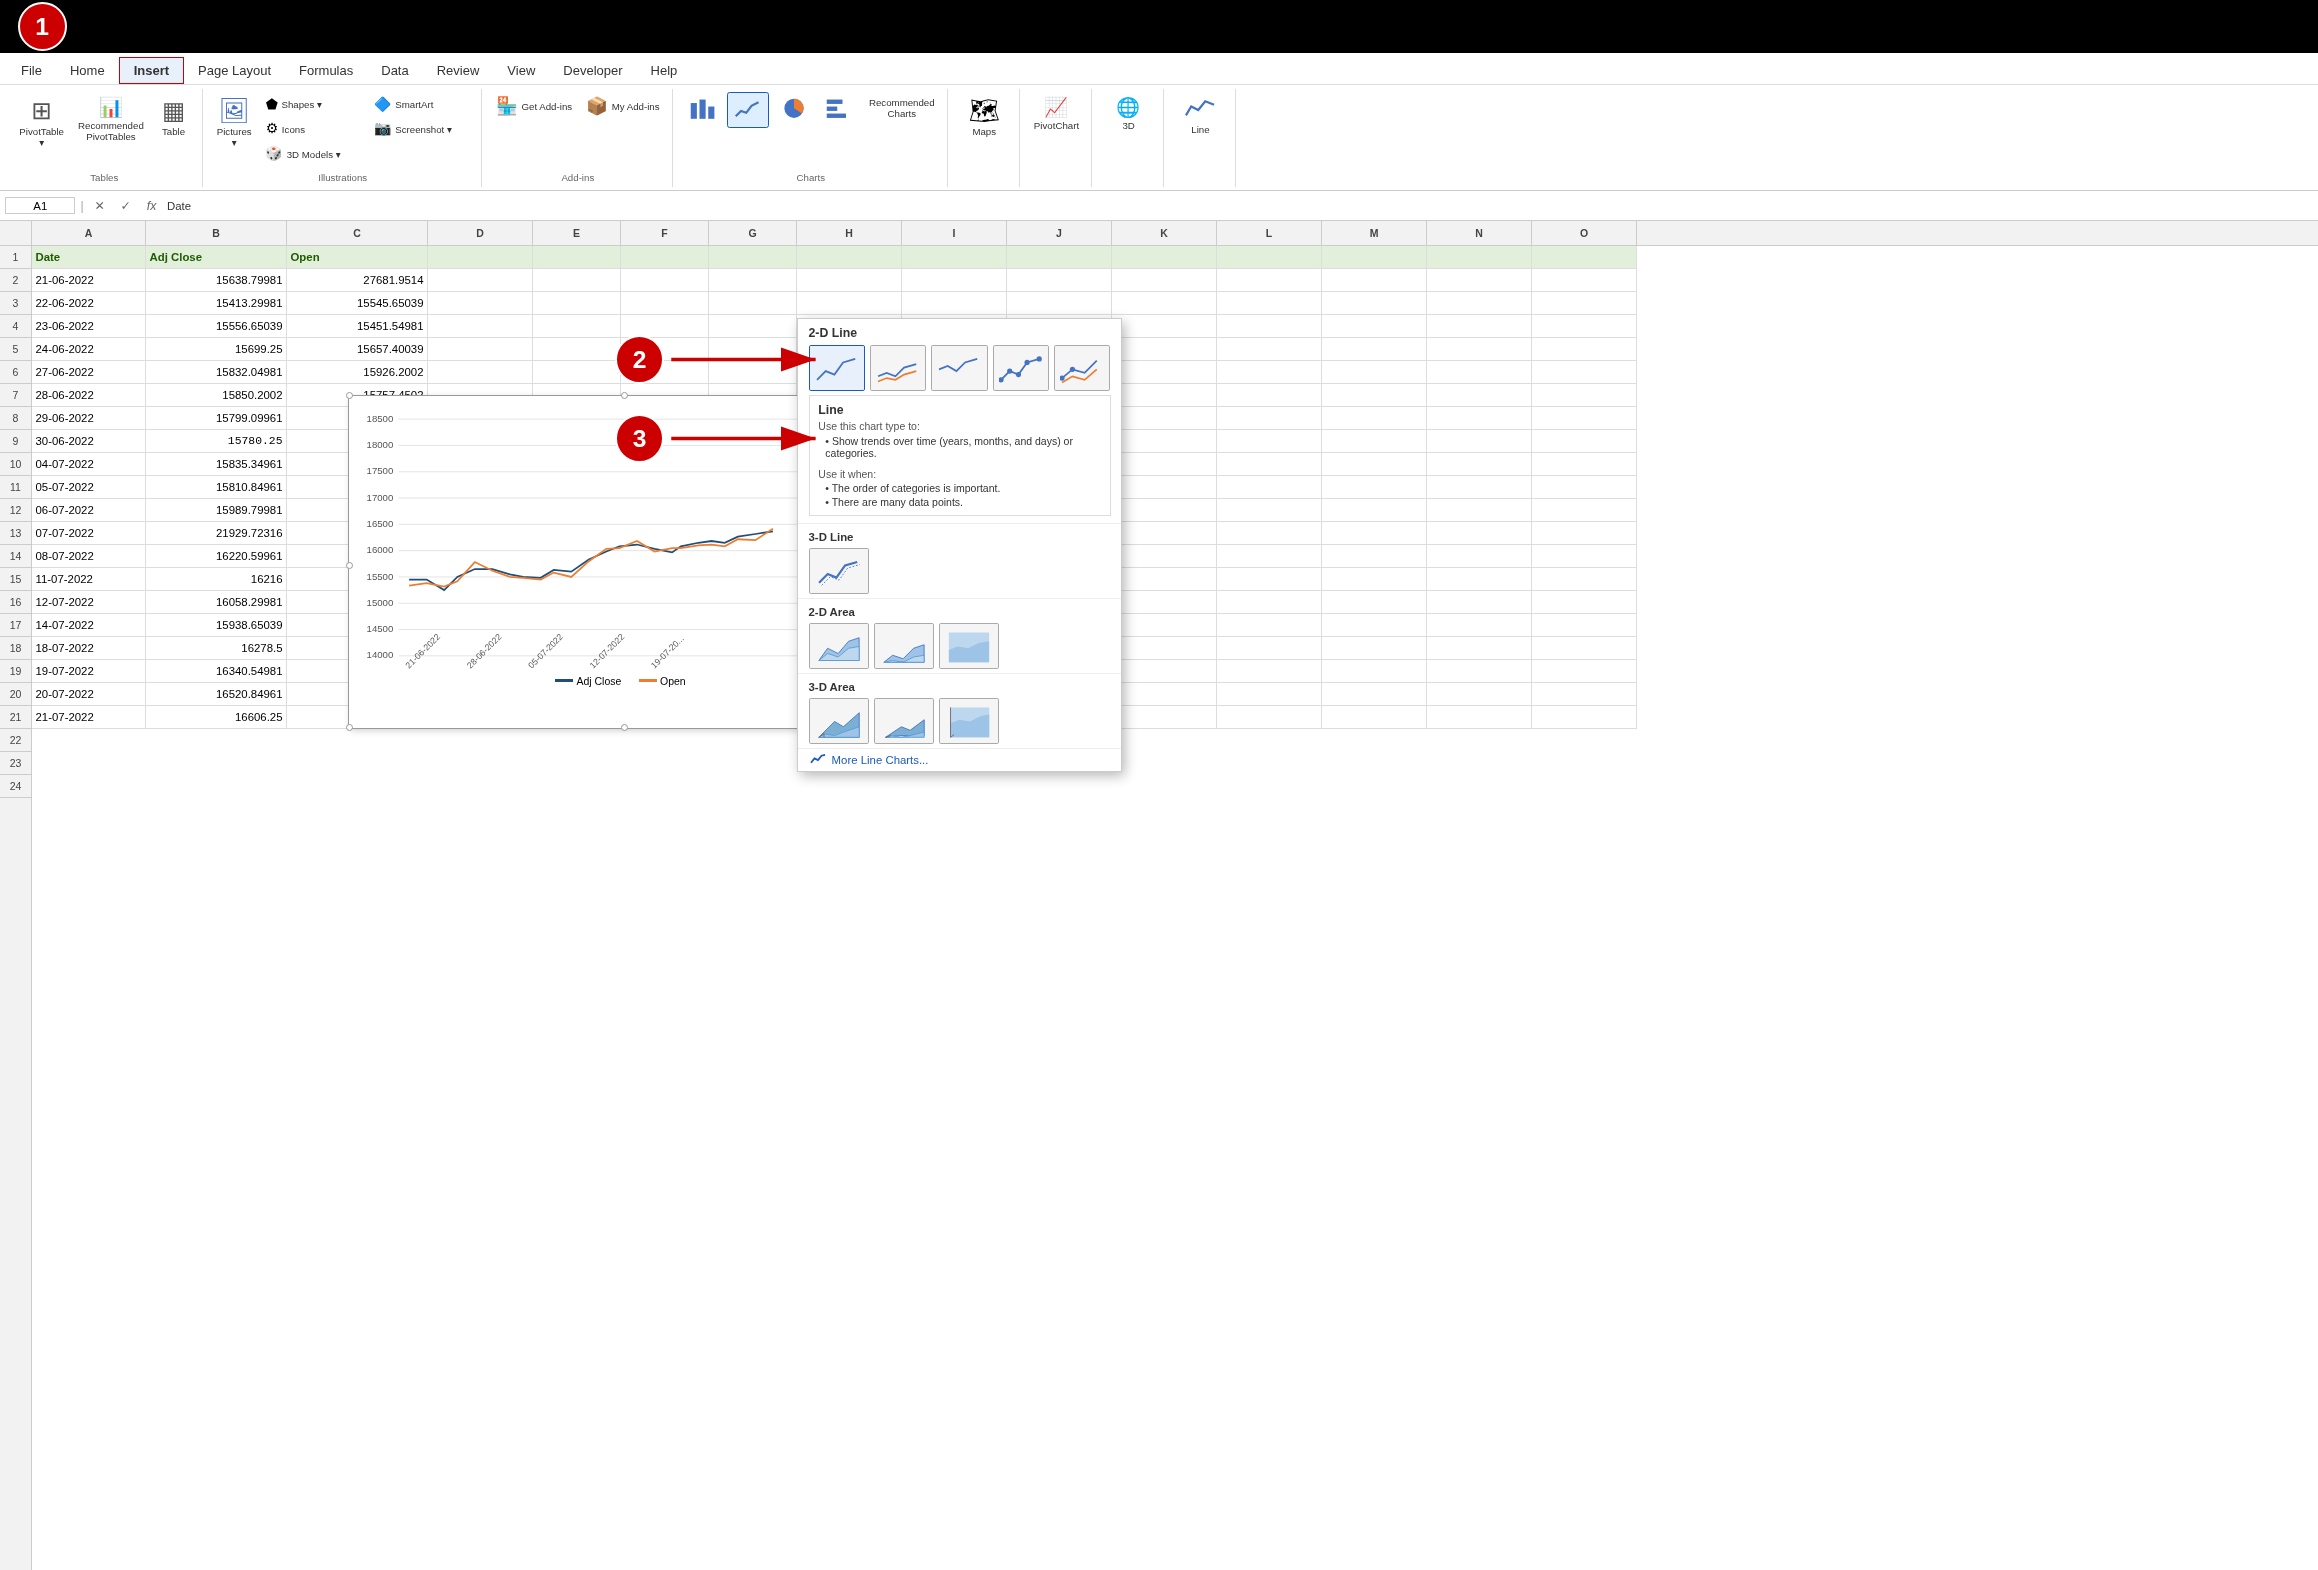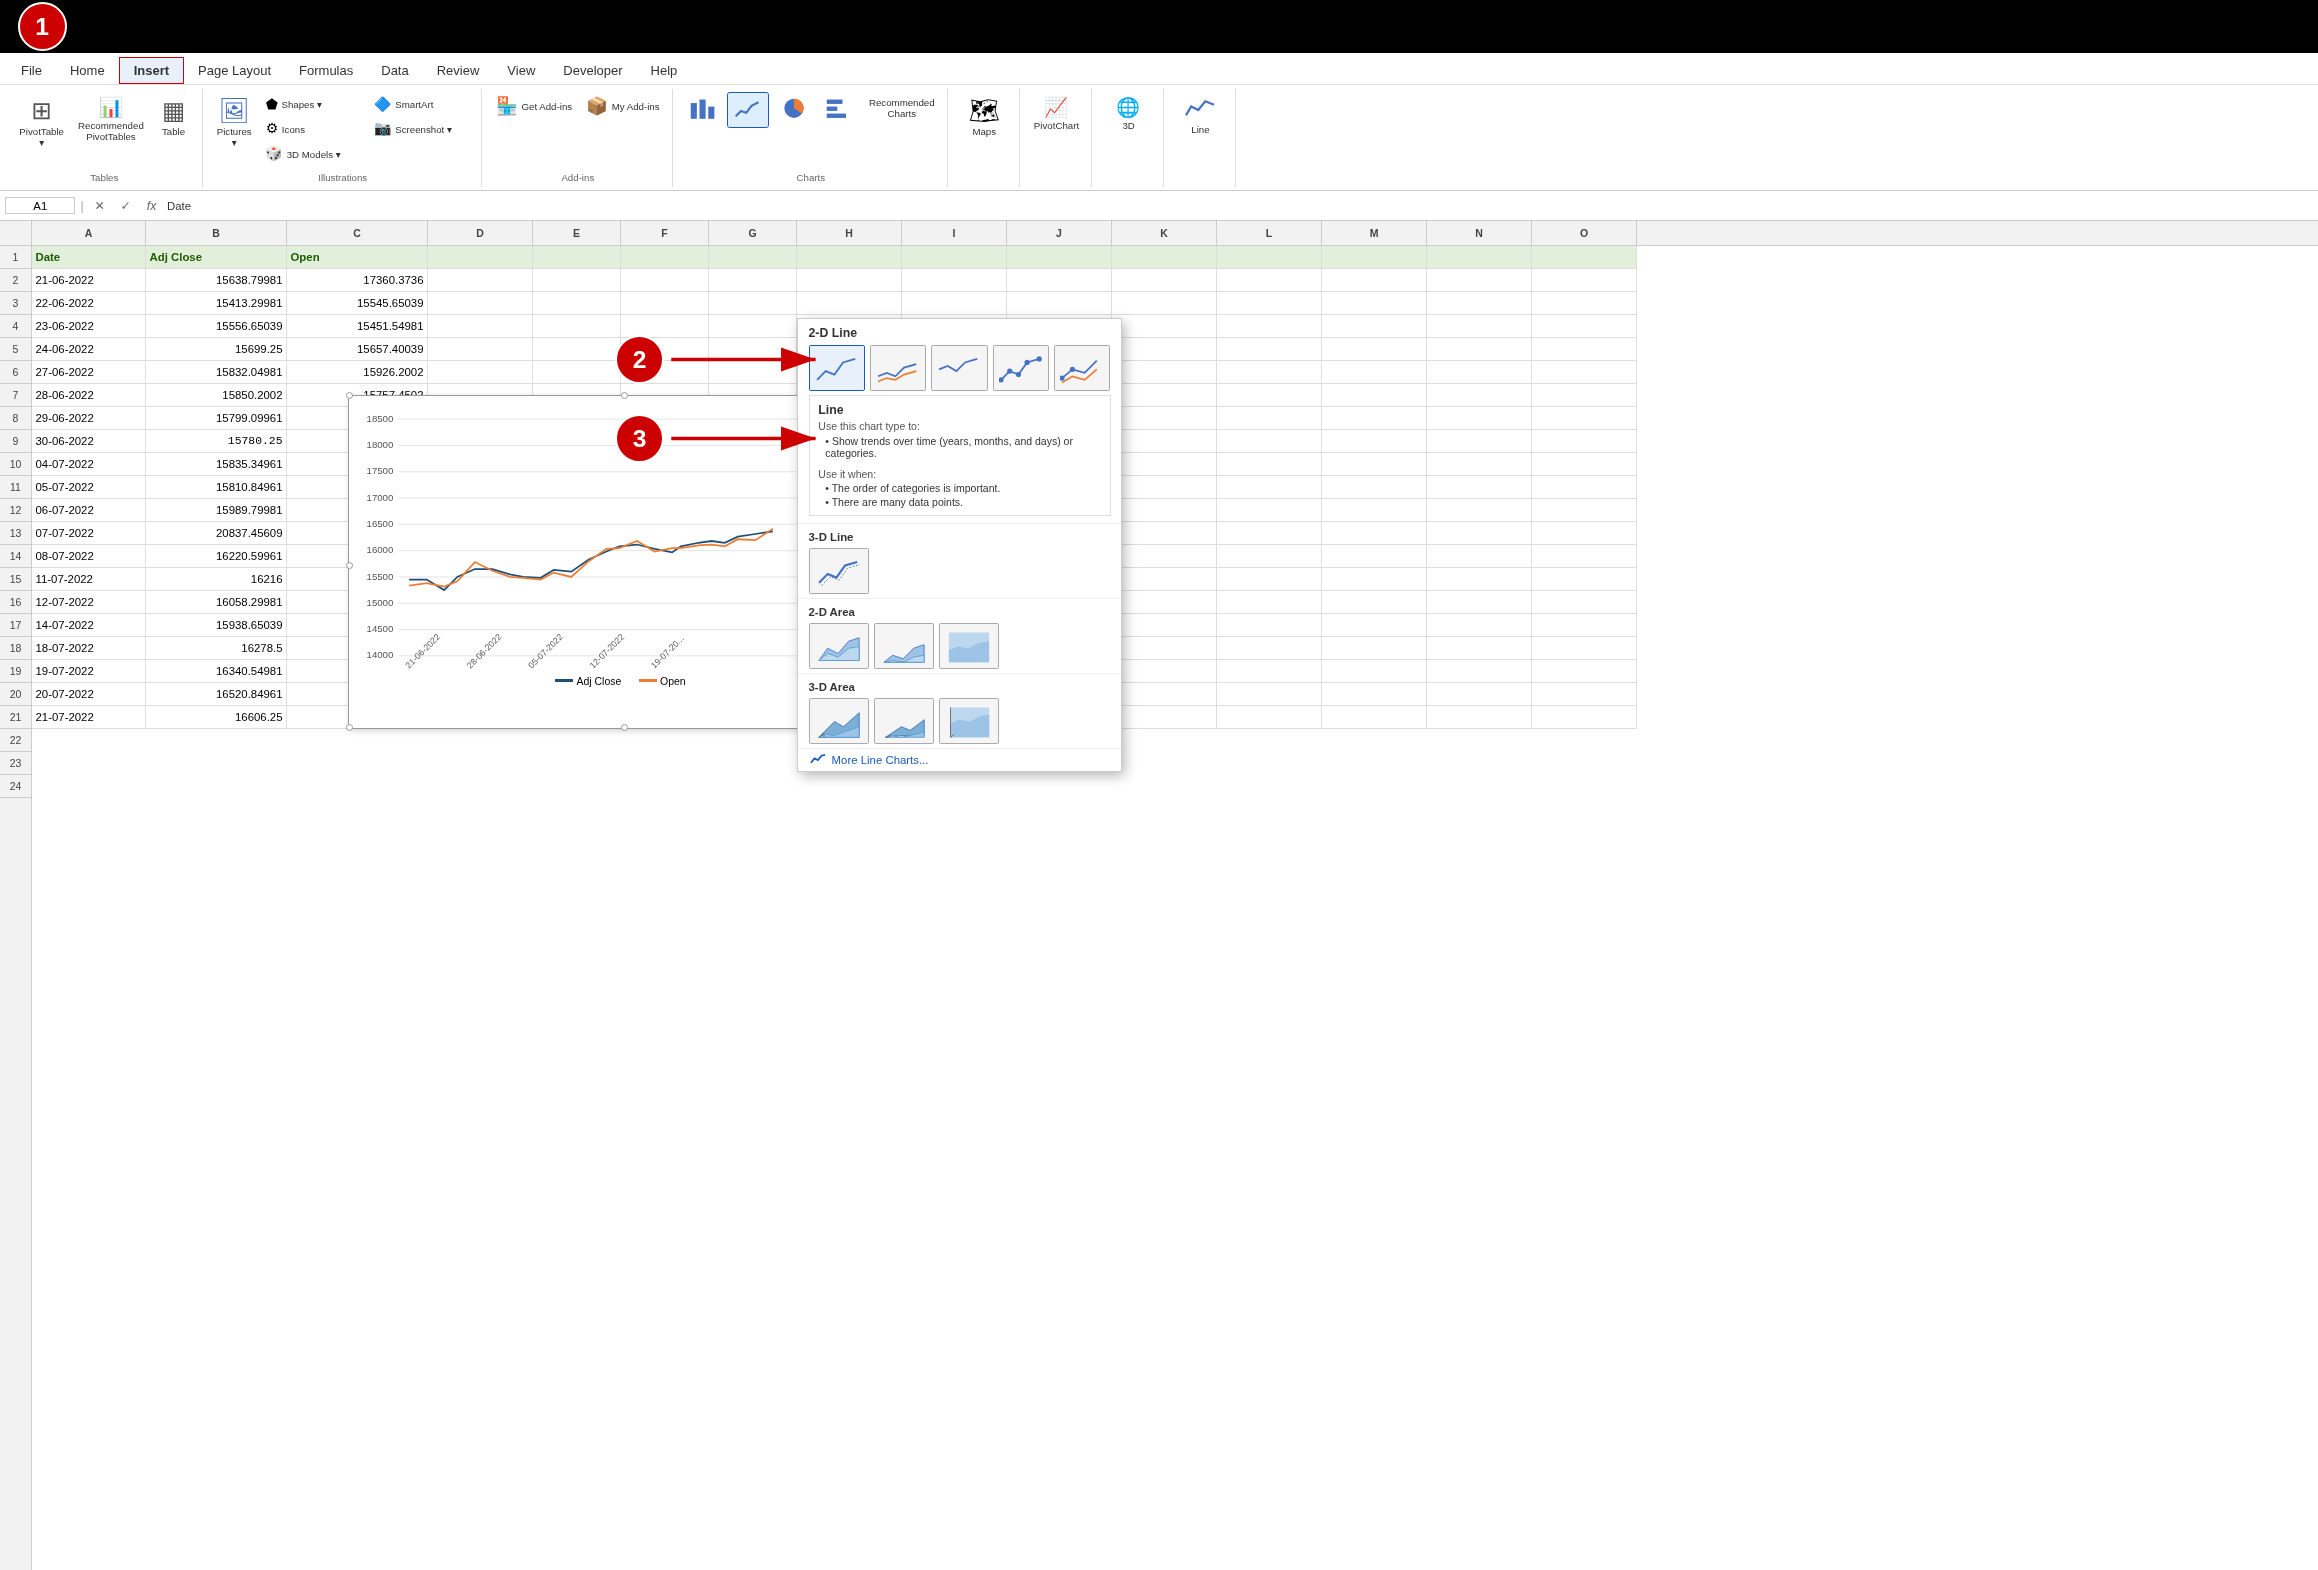--- a/index.html
+++ b/index.html
@@ -306,21 +306,21 @@
                 <div class="grid-cell header-cell" style="width: 105px; flex-shrink: 0;"></div>
                 <div class="grid-cell header-cell" style="width: 105px; flex-shrink: 0;"></div>
                 <div class="grid-cell header-cell" style="width: 105px; flex-shrink: 0;"></div>
                 <div class="grid-cell header-cell" style="width: 105px; flex-shrink: 0;"></div>
                 <div class="grid-cell header-cell" style="width: 105px; flex-shrink: 0;"></div>
                 <div class="grid-cell header-cell" style="width: 105px; flex-shrink: 0;"></div>
               </div>
               <div class="grid-row">
                 <div class="grid-cell" style="width: 114px; flex-shrink: 0;">21-06-2022</div>
                 <div class="grid-cell" style="width: 141px; flex-shrink: 0; justify-content: flex-end;">15638.79981</div>
-                <div class="grid-cell" style="width: 141px; flex-shrink: 0; justify-content: flex-end;">17360.3736</div>
+                <div class="grid-cell" style="width: 141px; flex-shrink: 0; justify-content: flex-end;">27681.9514</div>
                 <div class="grid-cell" style="width: 105px; flex-shrink: 0;"></div>
                 <div class="grid-cell" style="width: 88px; flex-shrink: 0;"></div>
                 <div class="grid-cell" style="width: 88px; flex-shrink: 0;"></div>
                 <div class="grid-cell" style="width: 88px; flex-shrink: 0;"></div>
                 <div class="grid-cell" style="width: 105px; flex-shrink: 0;"></div>
                 <div class="grid-cell" style="width: 105px; flex-shrink: 0;"></div>
                 <div class="grid-cell" style="width: 105px; flex-shrink: 0;"></div>
                 <div class="grid-cell" style="width: 105px; flex-shrink: 0;"></div>
                 <div class="grid-cell" style="width: 105px; flex-shrink: 0;"></div>
                 <div class="grid-cell" style="width: 105px; flex-shrink: 0;"></div>
@@ -492,21 +492,21 @@
                 <div class="grid-cell" style="width: 105px; flex-shrink: 0;"></div>
                 <div class="grid-cell" style="width: 105px; flex-shrink: 0;"></div>
                 <div class="grid-cell" style="width: 105px; flex-shrink: 0;"></div>
                 <div class="grid-cell" style="width: 105px; flex-shrink: 0;"></div>
                 <div class="grid-cell" style="width: 105px; flex-shrink: 0;"></div>
                 <div class="grid-cell" style="width: 105px; flex-shrink: 0;"></div>
                 <div class="grid-cell" style="width: 105px; flex-shrink: 0;"></div>
               </div>
               <div class="grid-row">
                 <div class="grid-cell" style="width: 114px; flex-shrink: 0;">07-07-2022</div>
-                <div class="grid-cell" style="width: 141px; flex-shrink: 0; justify-content: flex-end;">20837.45609</div>
+                <div class="grid-cell" style="width: 141px; flex-shrink: 0; justify-content: flex-end;">21929.72316</div>
                 <div class="grid-cell" style="width: 141px; flex-shrink: 0; justify-content: flex-end;">16113.75</div>
                 <div class="grid-cell" style="width: 105px; flex-shrink: 0;"></div>
                 <div class="grid-cell" style="width: 88px; flex-shrink: 0;"></div>
                 <div class="grid-cell" style="width: 88px; flex-shrink: 0;"></div>
                 <div class="grid-cell" style="width: 88px; flex-shrink: 0;"></div>
                 <div class="grid-cell" style="width: 105px; flex-shrink: 0;"></div>
                 <div class="grid-cell" style="width: 105px; flex-shrink: 0;"></div>
                 <div class="grid-cell" style="width: 105px; flex-shrink: 0;"></div>
                 <div class="grid-cell" style="width: 105px; flex-shrink: 0;"></div>
                 <div class="grid-cell" style="width: 105px; flex-shrink: 0;"></div>

